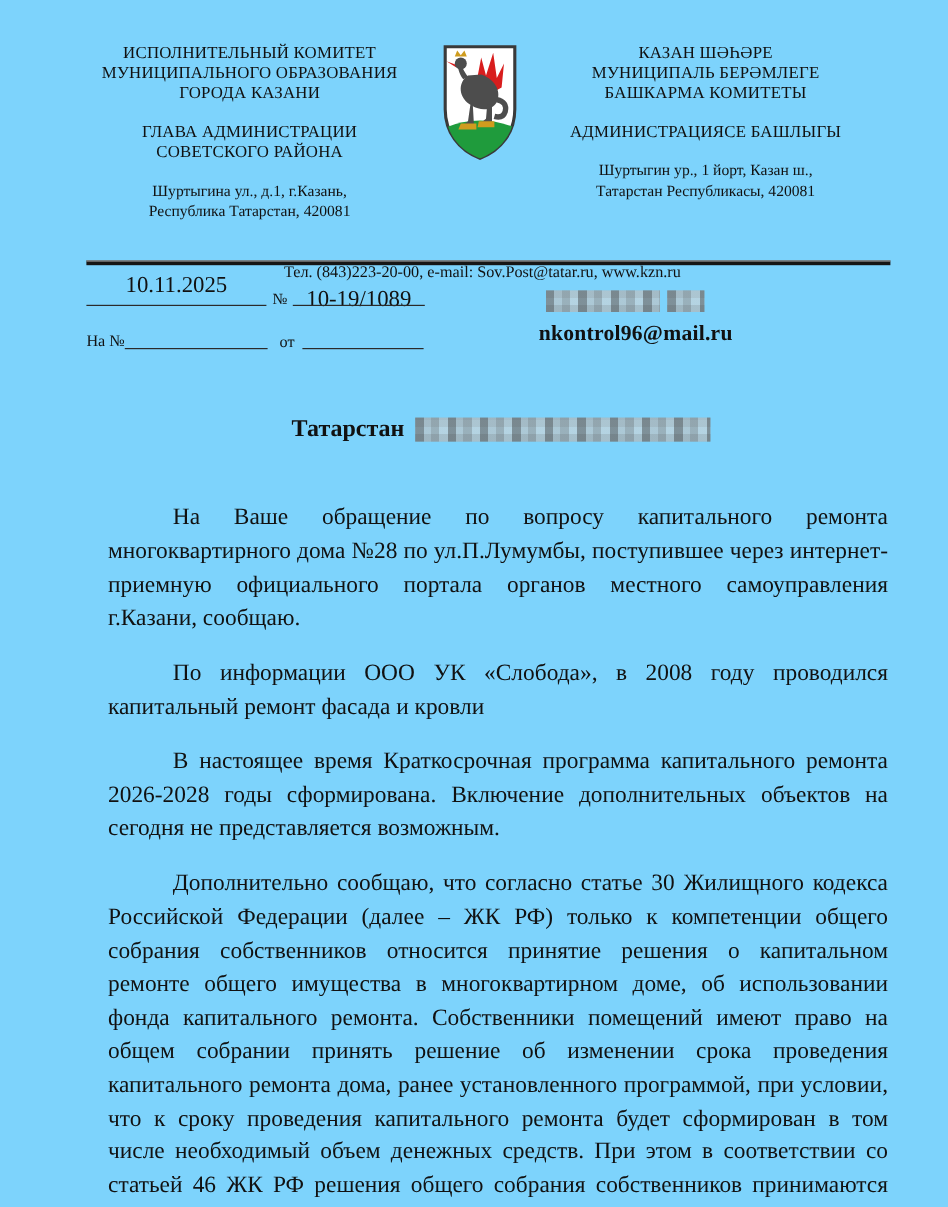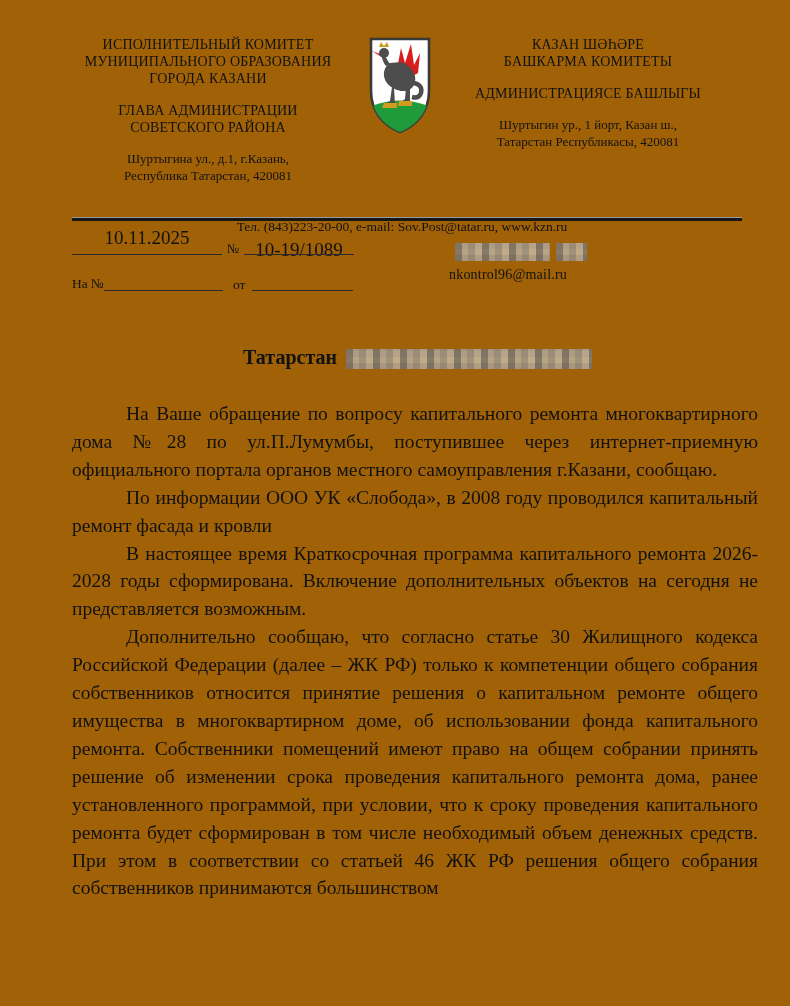--- a/index.html
+++ b/index.html
@@ -1,18 +1,18 @@
 <!DOCTYPE html>
 <html><head>
 <meta charset="utf-8">
 <style>
   html,body{margin:0;padding:0;background:#888;}
   .page{
     position:relative; width:790px; height:1006px; margin:0 auto;
-    background:#a16207; overflow:hidden;
+    background:#7dd3fc; overflow:hidden;
     font-family:"Liberation Serif","DejaVu Serif",serif; color:#111;
   }
   
   .hdr-col{position:absolute; top:36px; width:300px; text-align:center;}
   .hdr-left{left:58px;}
   .hdr-right{left:438px;}
   .org-line{font-size:14px; line-height:17px; letter-spacing:.2px;}
   .block-gap{height:15px;}
   .addr-line{font-size:13px; line-height:16.5px;text-align:center;}
   .crest{position:absolute; left:367px; top:35px; width:66px; height:101px;}
@@ -39,29 +39,29 @@
     background-image:
       repeating-linear-gradient(90deg, rgba(110,110,110,.65) 0 7px,
         rgba(190,190,190,.45) 7px 13px, rgba(150,150,150,.55) 13px 20px,
         rgba(215,215,215,.4) 20px 27px),
       repeating-linear-gradient(0deg, rgba(140,140,140,.5) 0 6px,
         rgba(205,205,205,.4) 6px 12px, rgba(160,160,160,.5) 12px 18px);
   }
   .recip-name{position:absolute; left:455px; top:242px;}
   .recip-name .pixel{margin-right:6px;}
   .recip-email{position:absolute; left:449px; top:267px;
-    font-size:14px; font-weight:normal; letter-spacing:.2px;}
+    font-size:18px; font-weight:bold; letter-spacing:.2px;}
   
   .salutation{position:absolute; left:243px; top:346px; white-space:nowrap;
     font-size:20px; font-weight:bold;}
   .salutation .pixel{width:246px; height:20px; margin-left:9px;}
   
   .body-text{position:absolute; left:72px; top:400px; width:686px;
     font-size:19.5px; line-height:27.9px; text-align:justify;}
-  .body-text p{margin:0; text-indent:54px;}
+  .body-text p{margin:18px; text-indent:54px;}
 </style>
 </head>
 <body>
 
 <div class="page">
 
   <div class="hdr-col hdr-left">
     <div class="org-line">ИСПОЛНИТЕЛЬНЫЙ КОМИТЕТ</div>
     <div class="org-line">МУНИЦИПАЛЬНОГО ОБРАЗОВАНИЯ</div>
     <div class="org-line">ГОРОДА КАЗАНИ</div>
@@ -98,20 +98,21 @@
 
       <path d="M25,52 L23,66 L18,70 L28,70 L27,52 Z" fill="#4d4d4d"></path>
       <path d="M39,52 L38,64 L33,68 L43,68 L43,52 Z" fill="#4d4d4d"></path>
       <path d="M17,68 H30 V73 H15 Z" fill="#cf9c1e"></path>
       <path d="M32,66 H45 V71 H31 Z" fill="#cf9c1e"></path>
     </svg>
   </div>
 
   <div class="hdr-col hdr-right">
     <div class="org-line">КАЗАН ШӘҺӘРЕ</div>
+    <div class="org-line">МУНИЦИПАЛЬ БЕРӘМЛЕГЕ</div>
     <div class="org-line">БАШКАРМА КОМИТЕТЫ</div>
     <div class="block-gap"></div>
     <div class="org-line">АДМИНИСТРАЦИЯСЕ БАШЛЫГЫ</div>
     <div class="block-gap"></div>
     <div class="addr-line">Шуртыгин ур., 1 йорт, Казан ш.,</div>
     <div class="addr-line">Татарстан Республикасы, 420081</div>
   </div>
 
   <div class="contact">Тел. (843)223-20-00, e-mail: Sov.Post@tatar.ru, www.kzn.ru</div>
   <div class="rule"></div>

